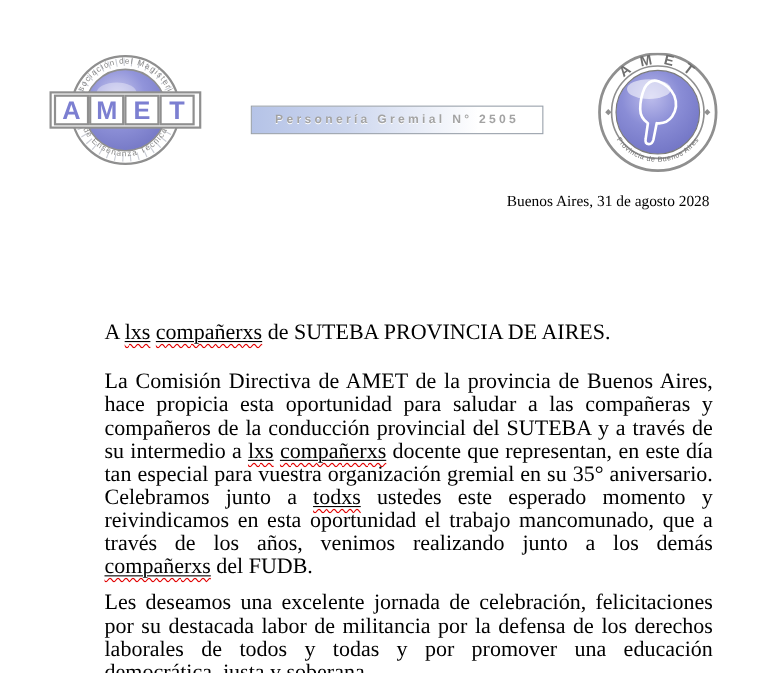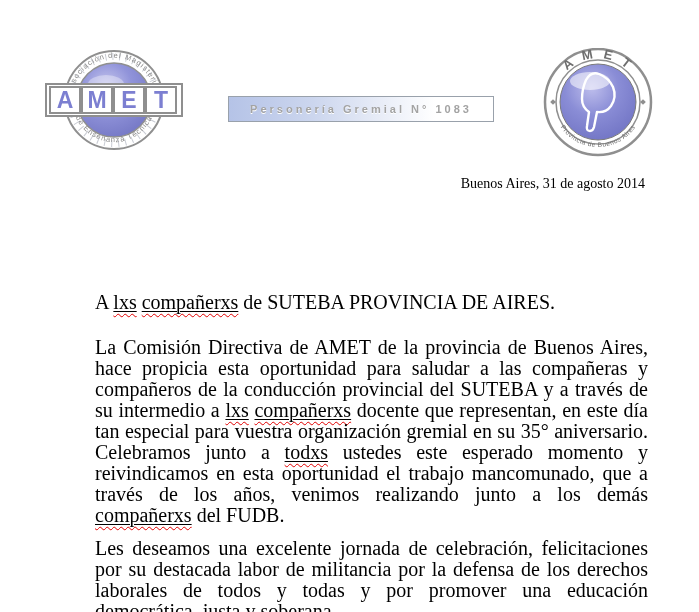--- a/index.html
+++ b/index.html
@@ -88,21 +88,21 @@
       <rect x="70" y="51" width="30" height="26" fill="#ffffff" stroke="#8f8f8f" stroke-width="2"></rect>
       <rect x="102" y="51" width="30" height="26" fill="#ffffff" stroke="#8f8f8f" stroke-width="2"></rect>
       <text x="21" y="72" text-anchor="middle" font-size="23" font-weight="bold" fill="#7c7fd1">A</text>
       <text x="53" y="72" text-anchor="middle" font-size="23" font-weight="bold" fill="#7c7fd1">M</text>
       <text x="85" y="72" text-anchor="middle" font-size="23" font-weight="bold" fill="#7c7fd1">E</text>
       <text x="117" y="72" text-anchor="middle" font-size="23" font-weight="bold" fill="#7c7fd1">T</text>
     </g>
   </svg>
 
   <div class="gremial-box">
-    <span>Personería Gremial N° 1083</span>
+    <span>Personería Gremial N° 2505</span>
   </div>
 
   <svg class="logo-right" viewBox="0 0 116 112" xmlns="http://www.w3.org/2000/svg">
     <defs>
       <radialGradient id="sphereR" cx="42%" cy="32%" r="78%">
         <stop offset="0%" stop-color="#bdbdec"></stop>
         <stop offset="45%" stop-color="#8a8dd6"></stop>
         <stop offset="100%" stop-color="#6e71c2"></stop>
       </radialGradient>
       <path id="arcTopR" d="M 16.7 39 A 44 44 0 0 1 99.3 39" fill="none"></path>
@@ -116,21 +116,21 @@
     <rect x="11" y="52" width="4" height="4" fill="#8f8f8f" transform="rotate(45 13 54)"></rect>
     <rect x="101" y="52" width="4" height="4" fill="#8f8f8f" transform="rotate(45 103 54)"></rect>
     <text font-size="13" font-weight="bold" fill="#6f6f6f" letter-spacing="3">
       <textPath href="#arcTopR" startOffset="50%" text-anchor="middle">A M E T</textPath>
     </text>
     <text font-size="6.5" fill="#6f6f6f" letter-spacing="0.5">
       <textPath href="#arcBotR" startOffset="50%" text-anchor="middle">Provincia de Buenos Aires</textPath>
     </text>
   </svg>
 
-  <div class="date-line">Buenos Aires, 31 de agosto 2014</div>
+  <div class="date-line">Buenos Aires, 31 de agosto 2028</div>
 
   <div class="letter-body">
     <p class="salutation"><span>A </span><span class="marked-outer"><span class="marked-inner">lxs</span></span><span> </span><span class="marked-outer"><span class="marked-inner">compañerxs</span></span><span> de SUTEBA PROVINCIA DE AIRES.</span></p>
     <p class="para p1"><span>La Comisión Directiva de AMET de la provincia de Buenos Aires, hace propicia esta oportunidad para saludar a las compañeras y compañeros de la conducción provincial del SUTEBA y a través de su intermedio a </span><span class="marked-outer"><span class="marked-inner">lxs</span></span><span> </span><span class="marked-outer"><span class="marked-inner">compañerxs</span></span><span> docente que representan, en este día tan especial para vuestra organización gremial en su 35° aniversario. Celebramos junto a </span><span class="marked-outer"><span class="marked-inner">todxs</span></span><span> ustedes este esperado momento y reivindicamos en esta oportunidad el trabajo mancomunado, que a través de los años, venimos realizando junto a los demás </span><span class="marked-outer"><span class="marked-inner">compañerxs</span></span><span> del FUDB.</span></p>
     <p class="para p2"><span>Les deseamos una excelente jornada de celebración, felicitaciones por su destacada labor de militancia por la defensa de los derechos laborales de todos y todas y por promover una educación democrática, justa y soberana.</span></p>
   </div>
 
 </div>
 
 </body></html>

